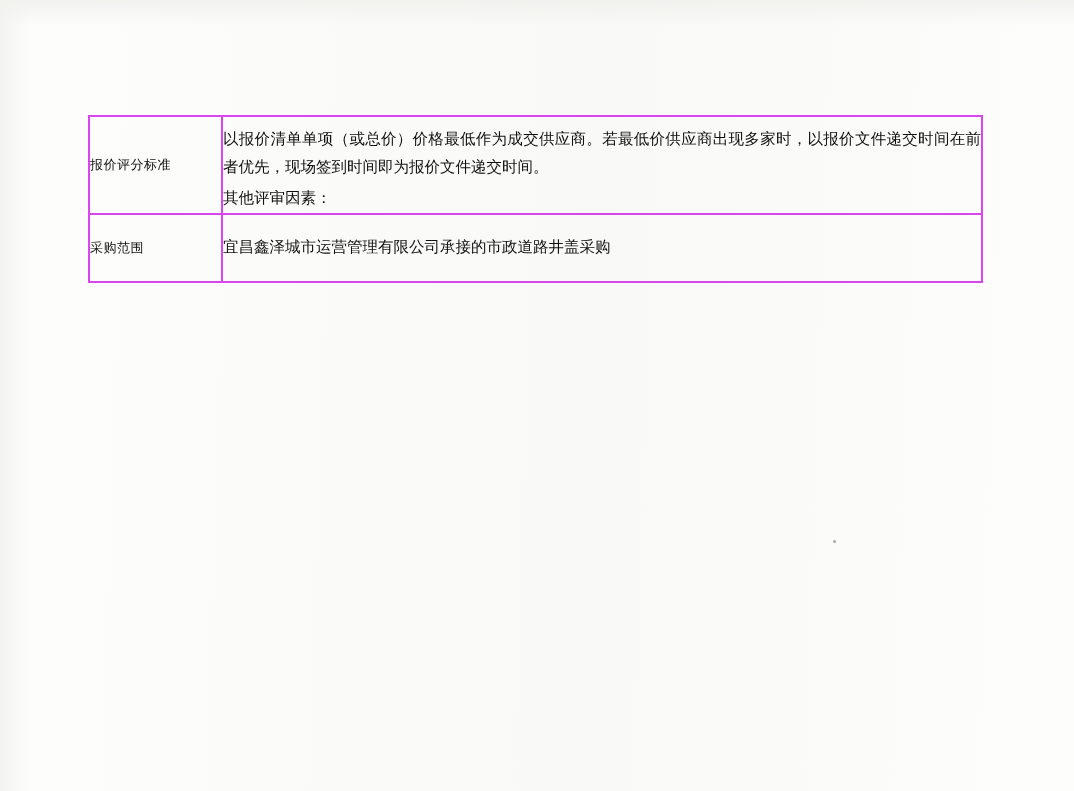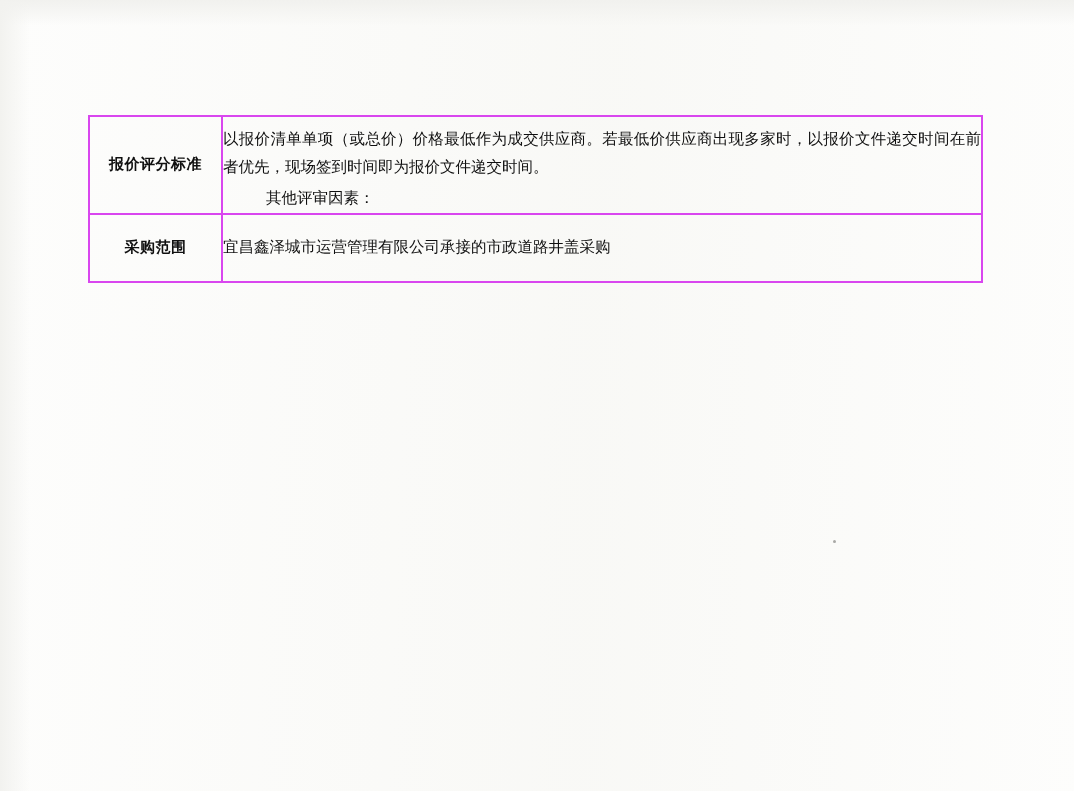--- a/index.html
+++ b/index.html
@@ -42,23 +42,22 @@
   }
 
   .doc-table td {
     border: 2px solid #d946ef;
     vertical-align: middle;
     padding: 0;
   }
 
   .label-cell {
     width: 131px;
-    text-align: center;
-    font-weight: 700;
-    font-size: 15px;
+    font-weight: 400;
+    font-size: 13px;
     line-height: 1.7;
     letter-spacing: 0.5px;
     padding: 6px 8px;
     color: #101010;
   }
 
   .body-cell {
     padding: 10px 12px 10px 14px;
     font-size: 15.5px;
     line-height: 1.78;
@@ -68,21 +67,21 @@
 
   .row-criteria .body-cell { height: 78px; vertical-align: top; padding-top: 9px; }
   .row-scope .body-cell { height: 66px; vertical-align: middle; }
   .row-fees .body-cell { height: 74px; vertical-align: top; padding-top: 12px; }
 
   .row-criteria .label-cell,
   .row-scope .label-cell,
   .row-fees .label-cell { height: inherit; }
 
   .para { margin: 0; }
-  .para + .para { margin-top: 4px; margin-left: 43px; }
+  .para + .para { margin-top: 4px; }
 
   .u { text-decoration: underline; text-underline-offset: 2px; }
 
   .label-two-line { line-height: 1.9; }
 
   
   .speck {
     position: absolute;
     left: 833px;
     top: 540px;

